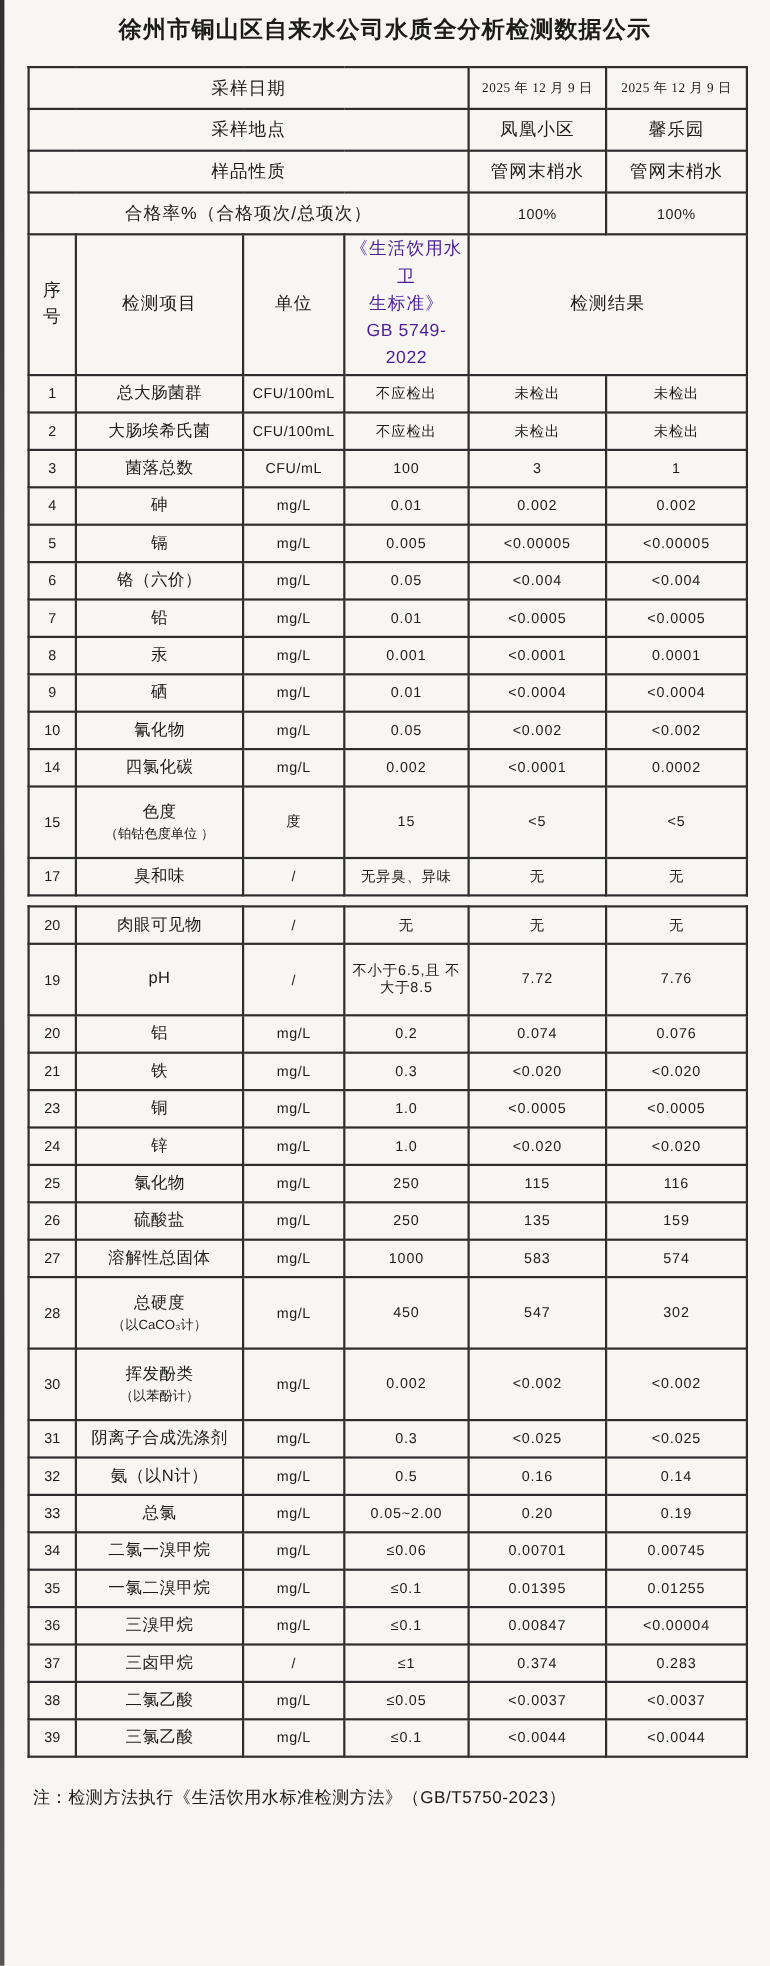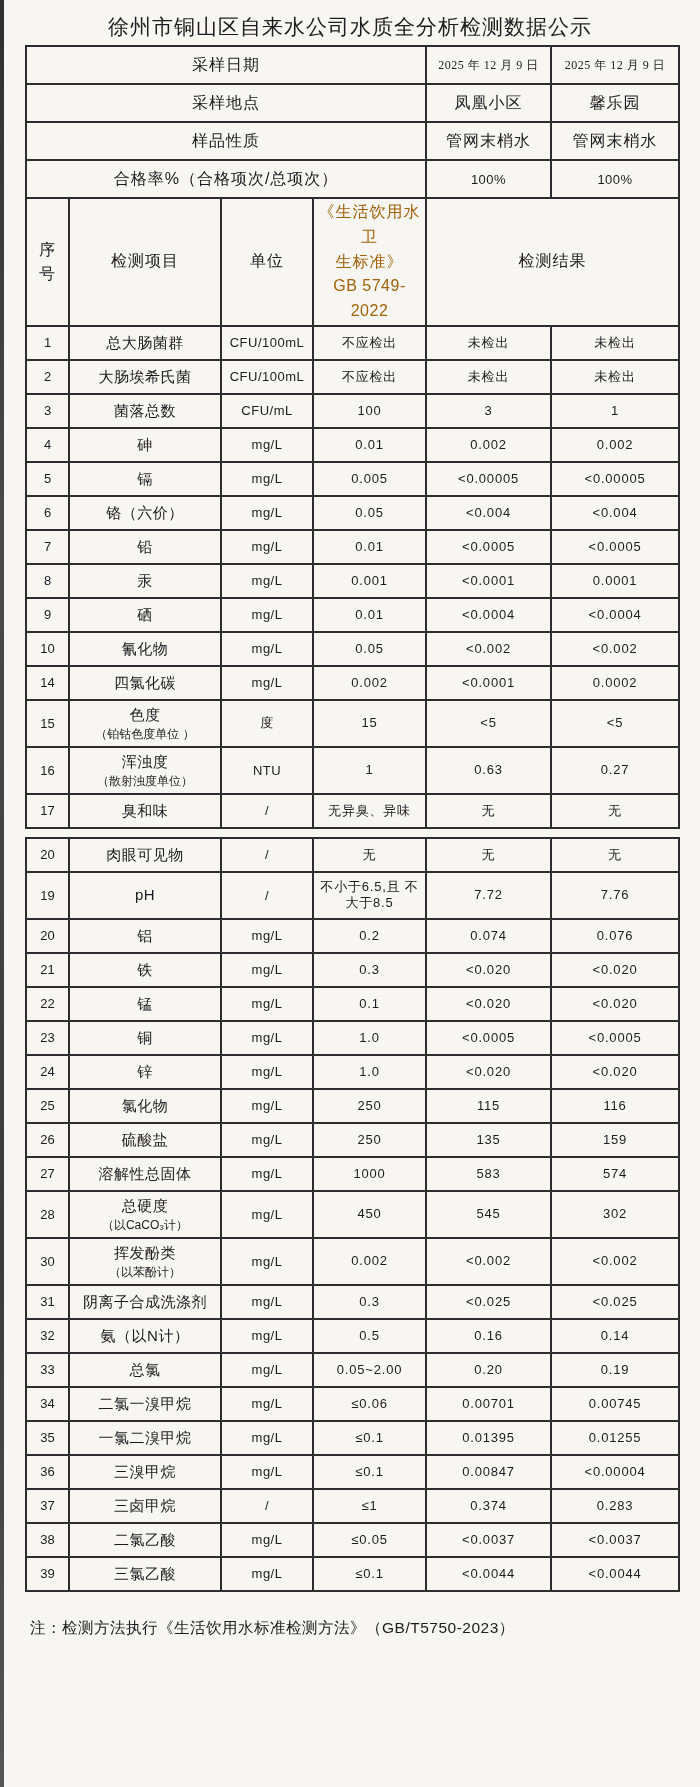--- a/index.html
+++ b/index.html
@@ -11,22 +11,22 @@
     position:relative;
     overflow:hidden;
   }
   .scan-edge{
     position:absolute;left:0;top:0;width:4px;height:100%;
     background:linear-gradient(180deg,#2f2f2f 0%,#4a4a4a 30%,#3a3a3a 70%,#555 100%);
   }
   .page-title{
     text-align:center;
     font-size:21px;
-    font-weight:400;
-    padding:13px 0 4px 0;
+    font-weight:700;
+    padding:13px 0 19px 0;
     letter-spacing:1px;
   }
   table.wq{
     border-collapse:collapse;
     table-layout:fixed;
     margin-left:25px;
     width:653px;
   }
   table.wq td, table.wq th{
     border:2px solid #2d2d2d;
@@ -45,26 +45,26 @@
 
   tr.info{height:38px;}
   td.info-label{font-size:16px;letter-spacing:1px;}
   td.val-sm{font-size:12px;letter-spacing:0.5px;font-family:Liberation Serif, serif;}
   td.val-lg{font-size:16px;letter-spacing:1px;}
   td.val-num{font-size:13px;letter-spacing:0.5px;}
 
   tr.hdr{height:82px;}
   tr.hdr th{font-size:16px;letter-spacing:1px;}
   th.seq-hdr span{display:block;line-height:1.5;}
-  th.std-hdr{font-size:11px;color:#a16207;letter-spacing:0;}
+  th.std-hdr{font-size:11px;color:#4c1d95;letter-spacing:0;}
   th.std-hdr div{line-height:1.55;}
   th.std-hdr .gb{letter-spacing:0.5px;}
 
   tbody.data tr{height:34px;}
-  tbody.data tr.tall{height:47px;}
+  tbody.data tr.tall{height:65px;}
   td.c-seq{font-size:13px;}
   td.c-item{font-size:15px;letter-spacing:0.5px;line-height:1.35;}
   td.c-item .sub{font-size:12px;letter-spacing:0;}
   td.c-unit{font-size:13px;letter-spacing:0.5px;}
   td.c-std, td.c-res{font-size:13px;letter-spacing:0.8px;line-height:1.3;}
 
   .tbl-gap{height:8px;}
   .note{
     margin:26px 0 0 30px;
     font-size:15.5px;
@@ -213,28 +213,20 @@
         <td class="c-res">0.0002</td>
       </tr>
       <tr class="tall">
         <td class="c-seq">15</td>
         <td class="c-item">色度<div class="sub">（铂钴色度单位 ）</div></td>
         <td class="c-unit">度</td>
         <td class="c-std">15</td>
         <td class="c-res">&lt;5</td>
         <td class="c-res">&lt;5</td>
       </tr>
-      <tr class="tall">
-        <td class="c-seq">16</td>
-        <td class="c-item">浑浊度<div class="sub">（散射浊度单位）</div></td>
-        <td class="c-unit">NTU</td>
-        <td class="c-std">1</td>
-        <td class="c-res">0.63</td>
-        <td class="c-res">0.27</td>
-      </tr>
       <tr>
         <td class="c-seq">17</td>
         <td class="c-item">臭和味</td>
         <td class="c-unit">/</td>
         <td class="c-std">无异臭、异味</td>
         <td class="c-res">无</td>
         <td class="c-res">无</td>
       </tr>
     </tbody>
 </table>
@@ -277,28 +269,20 @@
       </tr>
       <tr>
         <td class="c-seq">21</td>
         <td class="c-item">铁</td>
         <td class="c-unit">mg/L</td>
         <td class="c-std">0.3</td>
         <td class="c-res">&lt;0.020</td>
         <td class="c-res">&lt;0.020</td>
       </tr>
       <tr>
-        <td class="c-seq">22</td>
-        <td class="c-item">锰</td>
-        <td class="c-unit">mg/L</td>
-        <td class="c-std">0.1</td>
-        <td class="c-res">&lt;0.020</td>
-        <td class="c-res">&lt;0.020</td>
-      </tr>
-      <tr>
         <td class="c-seq">23</td>
         <td class="c-item">铜</td>
         <td class="c-unit">mg/L</td>
         <td class="c-std">1.0</td>
         <td class="c-res">&lt;0.0005</td>
         <td class="c-res">&lt;0.0005</td>
       </tr>
       <tr>
         <td class="c-seq">24</td>
         <td class="c-item">锌</td>
@@ -329,21 +313,21 @@
         <td class="c-unit">mg/L</td>
         <td class="c-std">1000</td>
         <td class="c-res">583</td>
         <td class="c-res">574</td>
       </tr>
       <tr class="tall">
         <td class="c-seq">28</td>
         <td class="c-item">总硬度<div class="sub">（以CaCO₃计）</div></td>
         <td class="c-unit">mg/L</td>
         <td class="c-std">450</td>
-        <td class="c-res">545</td>
+        <td class="c-res">547</td>
         <td class="c-res">302</td>
       </tr>
       <tr class="tall">
         <td class="c-seq">30</td>
         <td class="c-item">挥发酚类<div class="sub">（以苯酚计）</div></td>
         <td class="c-unit">mg/L</td>
         <td class="c-std">0.002</td>
         <td class="c-res">&lt;0.002</td>
         <td class="c-res">&lt;0.002</td>
       </tr>

